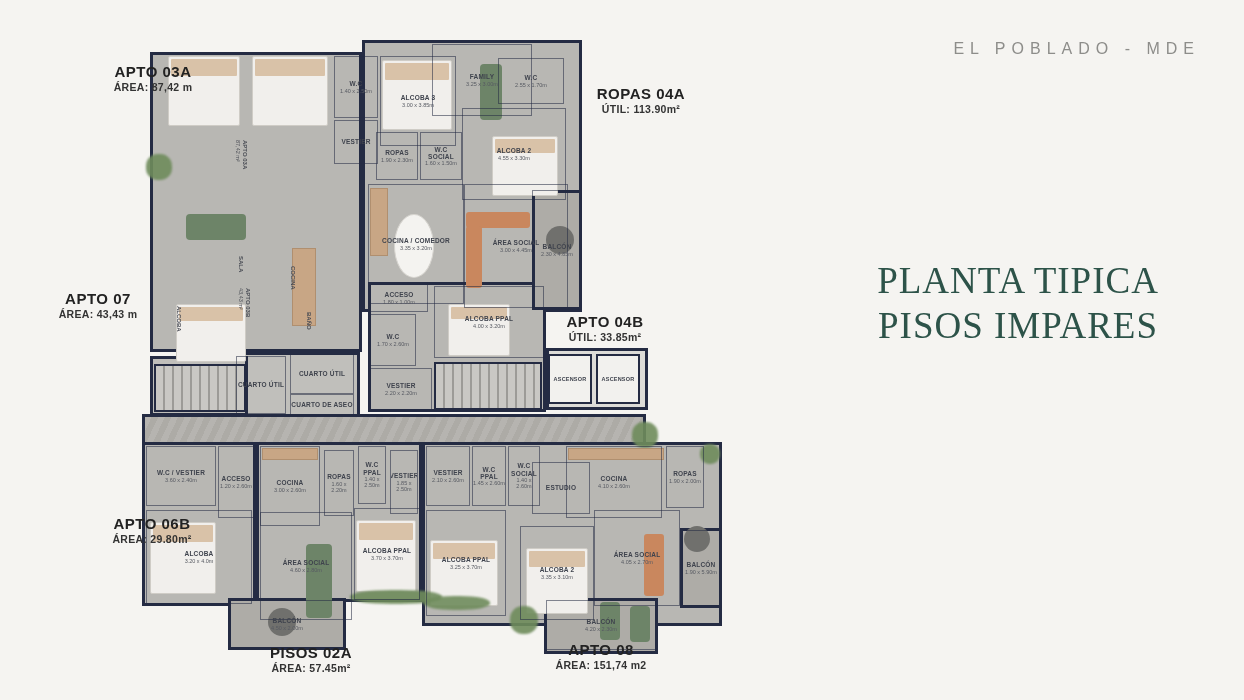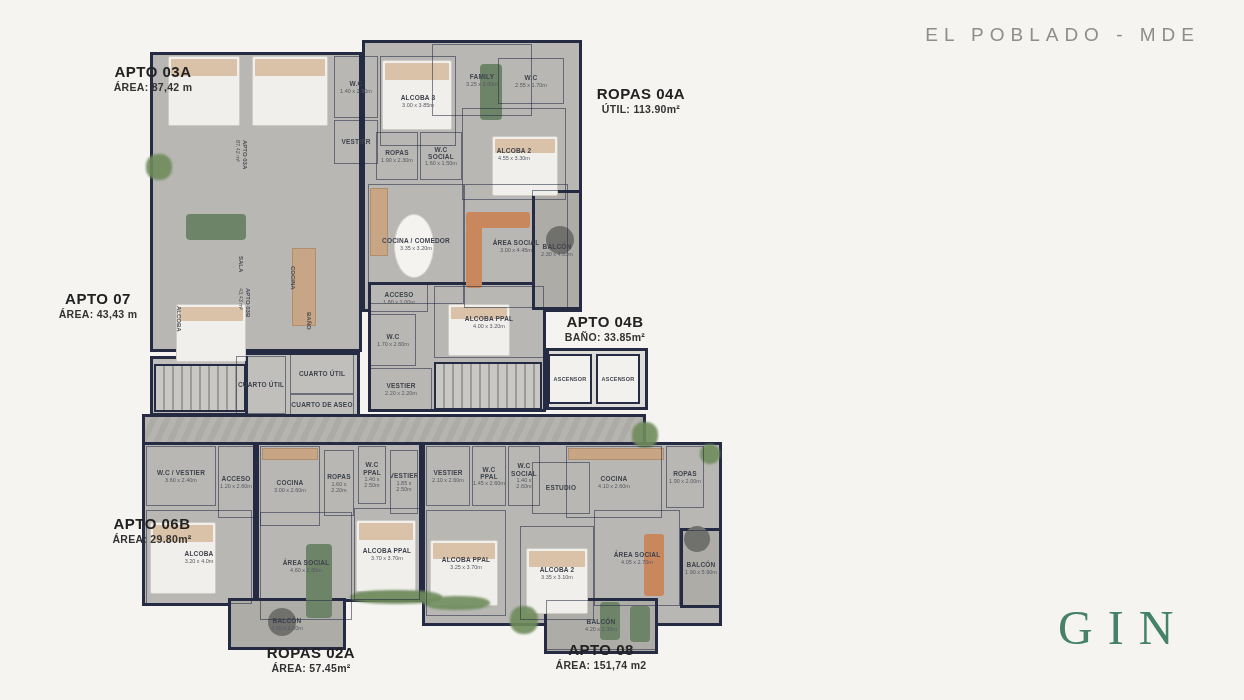--- a/index.html
+++ b/index.html
@@ -6,22 +6,22 @@
   body{
     width:1244px;height:700px;overflow:hidden;position:relative;
     background:#f5f4f1;
     font-family:"Liberation Sans","DejaVu Sans",sans-serif;
     color:#2b2b2b;
   }
   #stage{position:absolute;left:0;top:0;width:1244px;height:700px;}
 
   
   .location-tag{
-    position:absolute;top:24px;right:44px;
-    font-size:19px;letter-spacing:6px;color:#8d8d8a;font-weight:500;
+    position:absolute;top:40px;right:44px;
+    font-size:16px;letter-spacing:6px;color:#8d8d8a;font-weight:500;
     white-space:nowrap;
     text-align:center;
   }
   .main-title{
     position:absolute;top:258px;left:848px;width:340px;
     text-align:center;
     font-family:"Liberation Serif","DejaVu Serif",serif;
     font-size:37px;line-height:1.22;color:#2d5349;
     letter-spacing:1px;
   }
@@ -319,45 +319,46 @@
       <div class="rotlab" style="left: 244px; top: 256px;">SALA</div>
       <div class="rotlab" style="left: 296px; top: 266px;">COCINA</div>
       <div class="rotlab" style="left: 251px; top: 288px;">APTO 03B<span class="rs">43,43 m²</span></div>
       <div class="rotlab" style="left: 182px; top: 306px;">ALCOBA</div>
       <div class="rotlab" style="left: 312px; top: 312px;">BAÑO</div>
     </div>
 
   <div class="location-tag">EL POBLADO - MDE</div>
 
   <div class="main-title">
+    <div>PLANTA TIPICA</div>
+    <div>PISOS IMPARES</div>
   </div>
 
-  <div class="brand-logo">GIN</div>
 
 <div class="apt-label" style="left: 153px; top: 64px;">
       <div class="an">APTO 03A</div>
       <div class="aa">ÁREA: 87,42 m</div>
     </div>
     <div class="apt-label" style="left: 641px; top: 86px;">
       <div class="an">ROPAS 04A</div>
       <div class="aa">ÚTIL: 113.90m²</div>
     </div>
     <div class="apt-label" style="left: 98px; top: 291px;">
       <div class="an">APTO 07</div>
       <div class="aa">ÁREA: 43,43 m</div>
     </div>
     <div class="apt-label" style="left: 605px; top: 314px;">
       <div class="an">APTO 04B</div>
-      <div class="aa">BAÑO: 33.85m²</div>
+      <div class="aa">ÚTIL: 33.85m²</div>
     </div>
     <div class="apt-label" style="left: 152px; top: 516px;">
       <div class="an">APTO 06B</div>
       <div class="aa">ÁREA: 29.80m²</div>
     </div>
     <div class="apt-label" style="left: 311px; top: 645px;">
-      <div class="an">ROPAS 02A</div>
+      <div class="an">PISOS 02A</div>
       <div class="aa">ÁREA: 57.45m²</div>
     </div>
     <div class="apt-label" style="left: 601px; top: 642px;">
       <div class="an">APTO 08</div>
       <div class="aa">ÁREA: 151,74 m2</div>
     </div>
   </div>
 
 </body></html>

